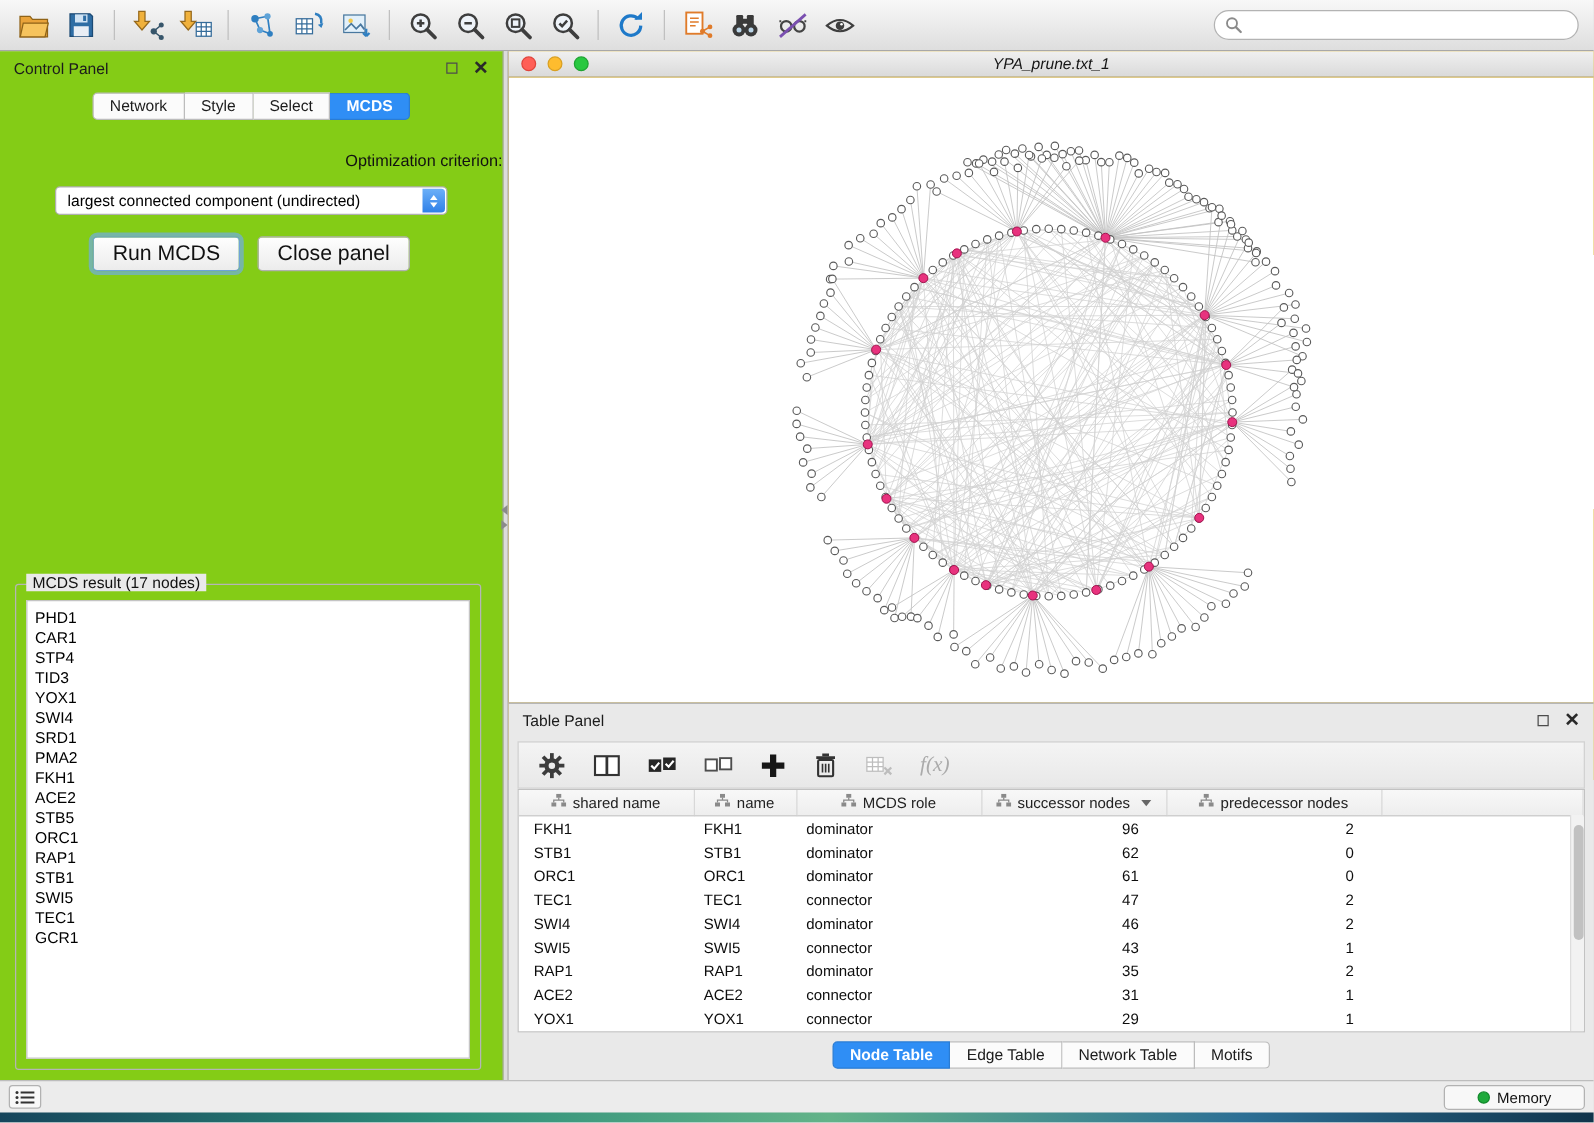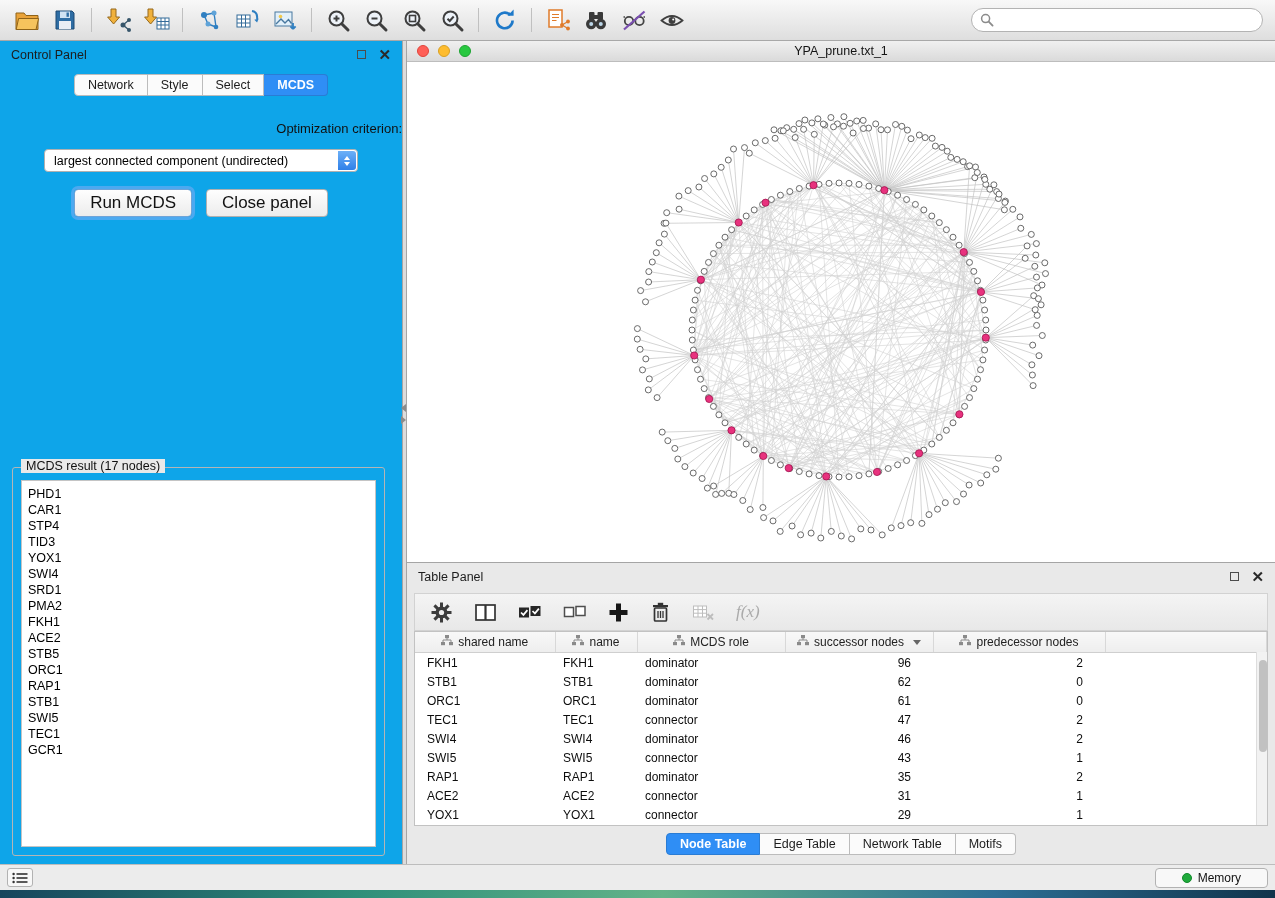--- a/index.html
+++ b/index.html
@@ -14,21 +14,21 @@
   .tb-group { display:flex; align-items:center; gap:8px; }
   .tb-sep { width:1px; height:24px; background:#c0c0c0; margin:0 11px; }
   .tb-icon { width:30px; height:30px; display:flex; align-items:center; justify-content:center; border-radius:4px; cursor:pointer; }
   .search-wrap { margin-left:auto; position:relative; }
   .search-input { width:292px; height:24px; border:1px solid #b3b3b3; border-radius:13px; background:#fff;
     padding:0 10px 0 27px; font-size:12px; outline:none; }
   .search-icon { position:absolute; left:9px; top:5px; pointer-events:none; }
 
   
   .control-panel { position:absolute; left:0; top:41px; width:403px; bottom:18px;
-    background:#0ea5e9; border-right:1px solid #a5a5a5; }
+    background:#84cc16; border-right:1px solid #a5a5a5; }
   .panel-header { height:27px; display:flex; align-items:center; padding:0 11px; font-size:12.5px; color:#1c1c1c; }
   .ph-title { flex:1; }
   .ph-float { width:9px; height:9px; border:1.5px solid #4c4c4c; margin-right:12px; cursor:pointer; }
   .ph-close { font-size:15px; font-weight:bold; color:#2a2a2a; line-height:1; cursor:pointer; }
   .cp-tabs { display:flex; justify-content:center; margin-top:6px; }
   .tab-seg { font-size:12.5px; padding:3px 13px; background:#fbfbfb; border:1px solid #bcbcbc; border-left:none; color:#1c1c1c; cursor:pointer; }
   .tab-seg:first-child { border-left:1px solid #bcbcbc; border-radius:4px 0 0 4px; }
   .tab-seg:last-child { border-radius:0 4px 4px 0; }
   .tab-seg.active { background:#2f8ef5; border-color:#2a7cd4; color:#fff; font-weight:bold; }
   .cp-opt-label { text-align:right; font-size:13px; margin-top:25px; color:#111; }
@@ -50,21 +50,21 @@
     border:1px solid #c4c4c4; font-size:12.5px; line-height:16px; padding:5px 6px; overflow:hidden; }
   .mcds-item { cursor:default; }
 
   
   .splitter-v { position:absolute; left:403px; top:41px; width:4px; bottom:34px; background:#dcdcdc; border-right:1px solid #a5a5a5; }
   .split-arrows { position:absolute; left:399px; top:404px; width:9px; height:22px; display:flex; flex-direction:column; gap:4px; align-items:center; }
   .arr-l { width:0; height:0; border-top:4px solid transparent; border-bottom:4px solid transparent; border-right:5px solid #8b8b8b; cursor:pointer; }
   .arr-r { width:0; height:0; border-top:4px solid transparent; border-bottom:4px solid transparent; border-left:5px solid #8b8b8b; cursor:pointer; }
 
   
-  .network-window { position:absolute; left:407px; top:41px; right:0; height:583px; background:#eab308; }
+  .network-window { position:absolute; left:407px; top:41px; right:0; height:583px; background:#eab308;font-style:italic; }
   .net-titlebar { height:21px; background:linear-gradient(#f0f0f0,#dadada); border-bottom:1px solid #bdbdbd;
     position:relative; text-align:center; font-size:12.5px; line-height:21px; color:#151515; }
   .tl { position:absolute; top:4px; width:12px; height:12px; border-radius:50%; cursor:pointer; }
   .tl-red { left:10px; background:#ff5f57; border:1px solid #e0443b; }
   .tl-yellow { left:31px; background:#febc2e; border:1px solid #d9a022; }
   .tl-green { left:52px; background:#28c840; border:1px solid #1ea432; }
   #network-svg { position:absolute; left:0; top:21px; }
 
   
   .table-panel { position:absolute; left:407px; top:562px; right:0; bottom:34px; background:#e9e9e9; border-top:1px solid #a5a5a5; }

